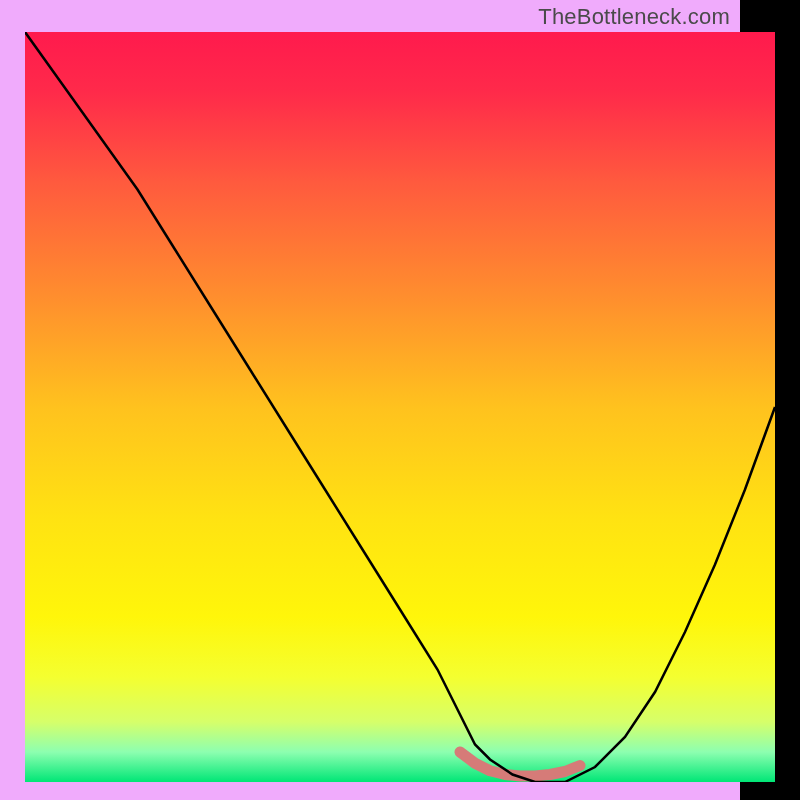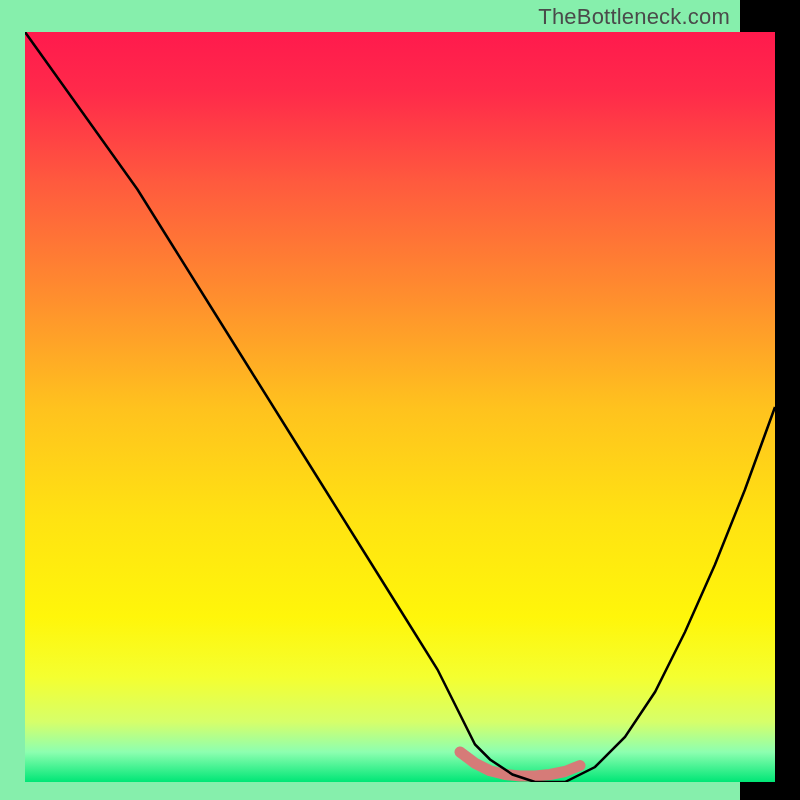--- a/index.html
+++ b/index.html
@@ -8,21 +8,21 @@
     width: 800px;
     height: 800px;
     background: #000;
     overflow: hidden;
     font-family: Arial, Helvetica, sans-serif;
   }
   .frame {
     position: relative;
     width: 740px;
     height: 800px;
-    background: #86efac;
+    background: #f0abfc;
   }
   .attribution {
     position: absolute;
     top: 4px;
     right: 10px;
     color: #4a4a4a;
     font-size: 22px;
     font-weight: 500;
     letter-spacing: 0.2px;
     z-index: 10;

